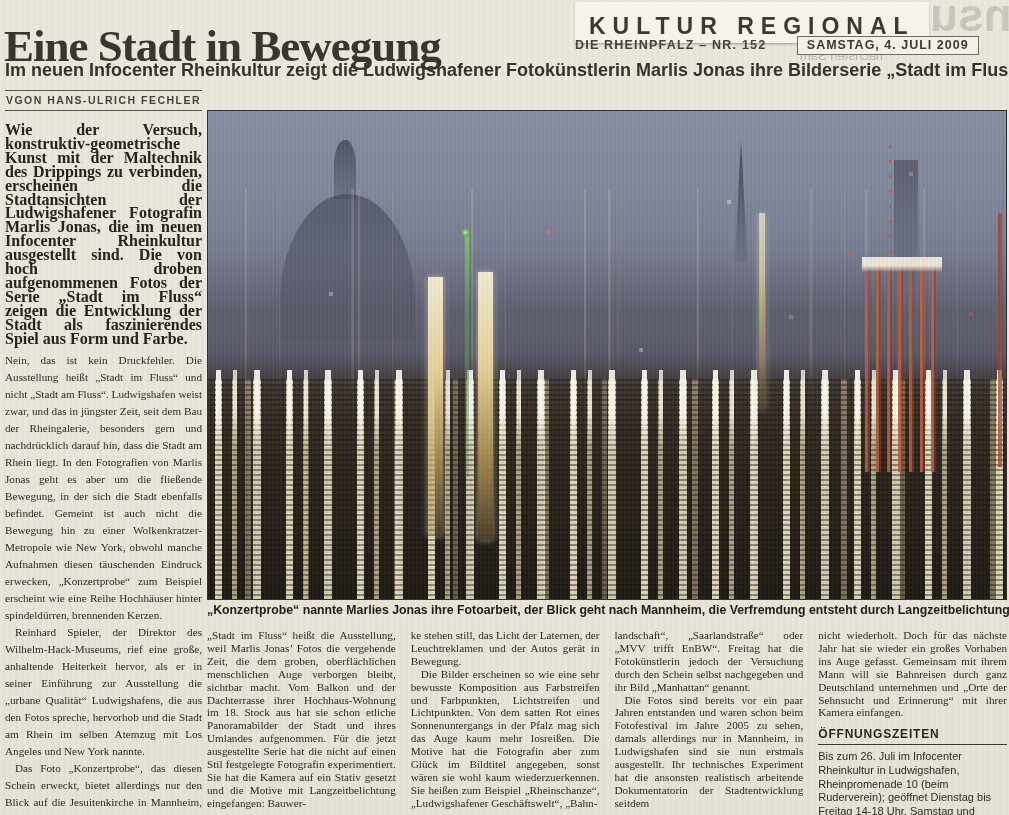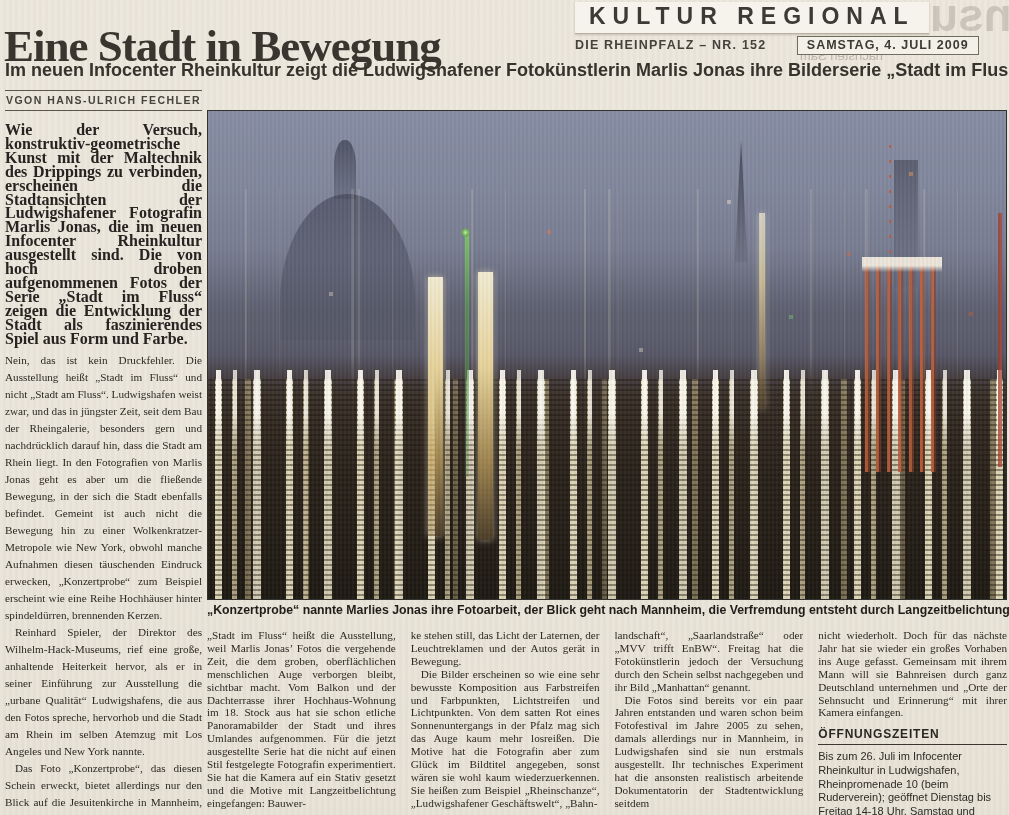--- a/index.html
+++ b/index.html
@@ -13,21 +13,21 @@
   
   .headline{
     position:absolute; left:4px; top:-10px; width:568px;
     font-family:"Liberation Serif", serif; font-weight:600;
     font-size:45px; letter-spacing:-1px; color:#39352f; white-space:nowrap;
   }
   .mast{position:absolute; left:575px; top:2px; width:330px;}
   .section-title{
     display:inline-block; background:#f6f3ec; border-bottom:1px solid #b7b1a4;
     box-shadow:0 1px 2px rgba(90,80,60,0.25);
-    padding:1px 14px 3px 14px;
+    padding:11px 14px 3px 14px;
     font-family:"Liberation Sans", sans-serif; font-size:23px; font-weight:700;
     letter-spacing:7px; color:#3d3a35; white-space:nowrap;
   }
   .issue-row{position:absolute; left:0; top:33px; width:430px; white-space:nowrap;
     font-family:"Liberation Sans", sans-serif;}
   .paper-name{font-size:12.5px; letter-spacing:1.2px; color:#45413b; font-weight:700;text-align:center;}
   .date-box{
     display:inline-block; margin-left:26px; padding:1px 9px 2px 9px;
     background:#f3f0e8; border:1px solid #716c62;
     font-size:12.5px; letter-spacing:1px; color:#3d3a34; font-weight:700;

